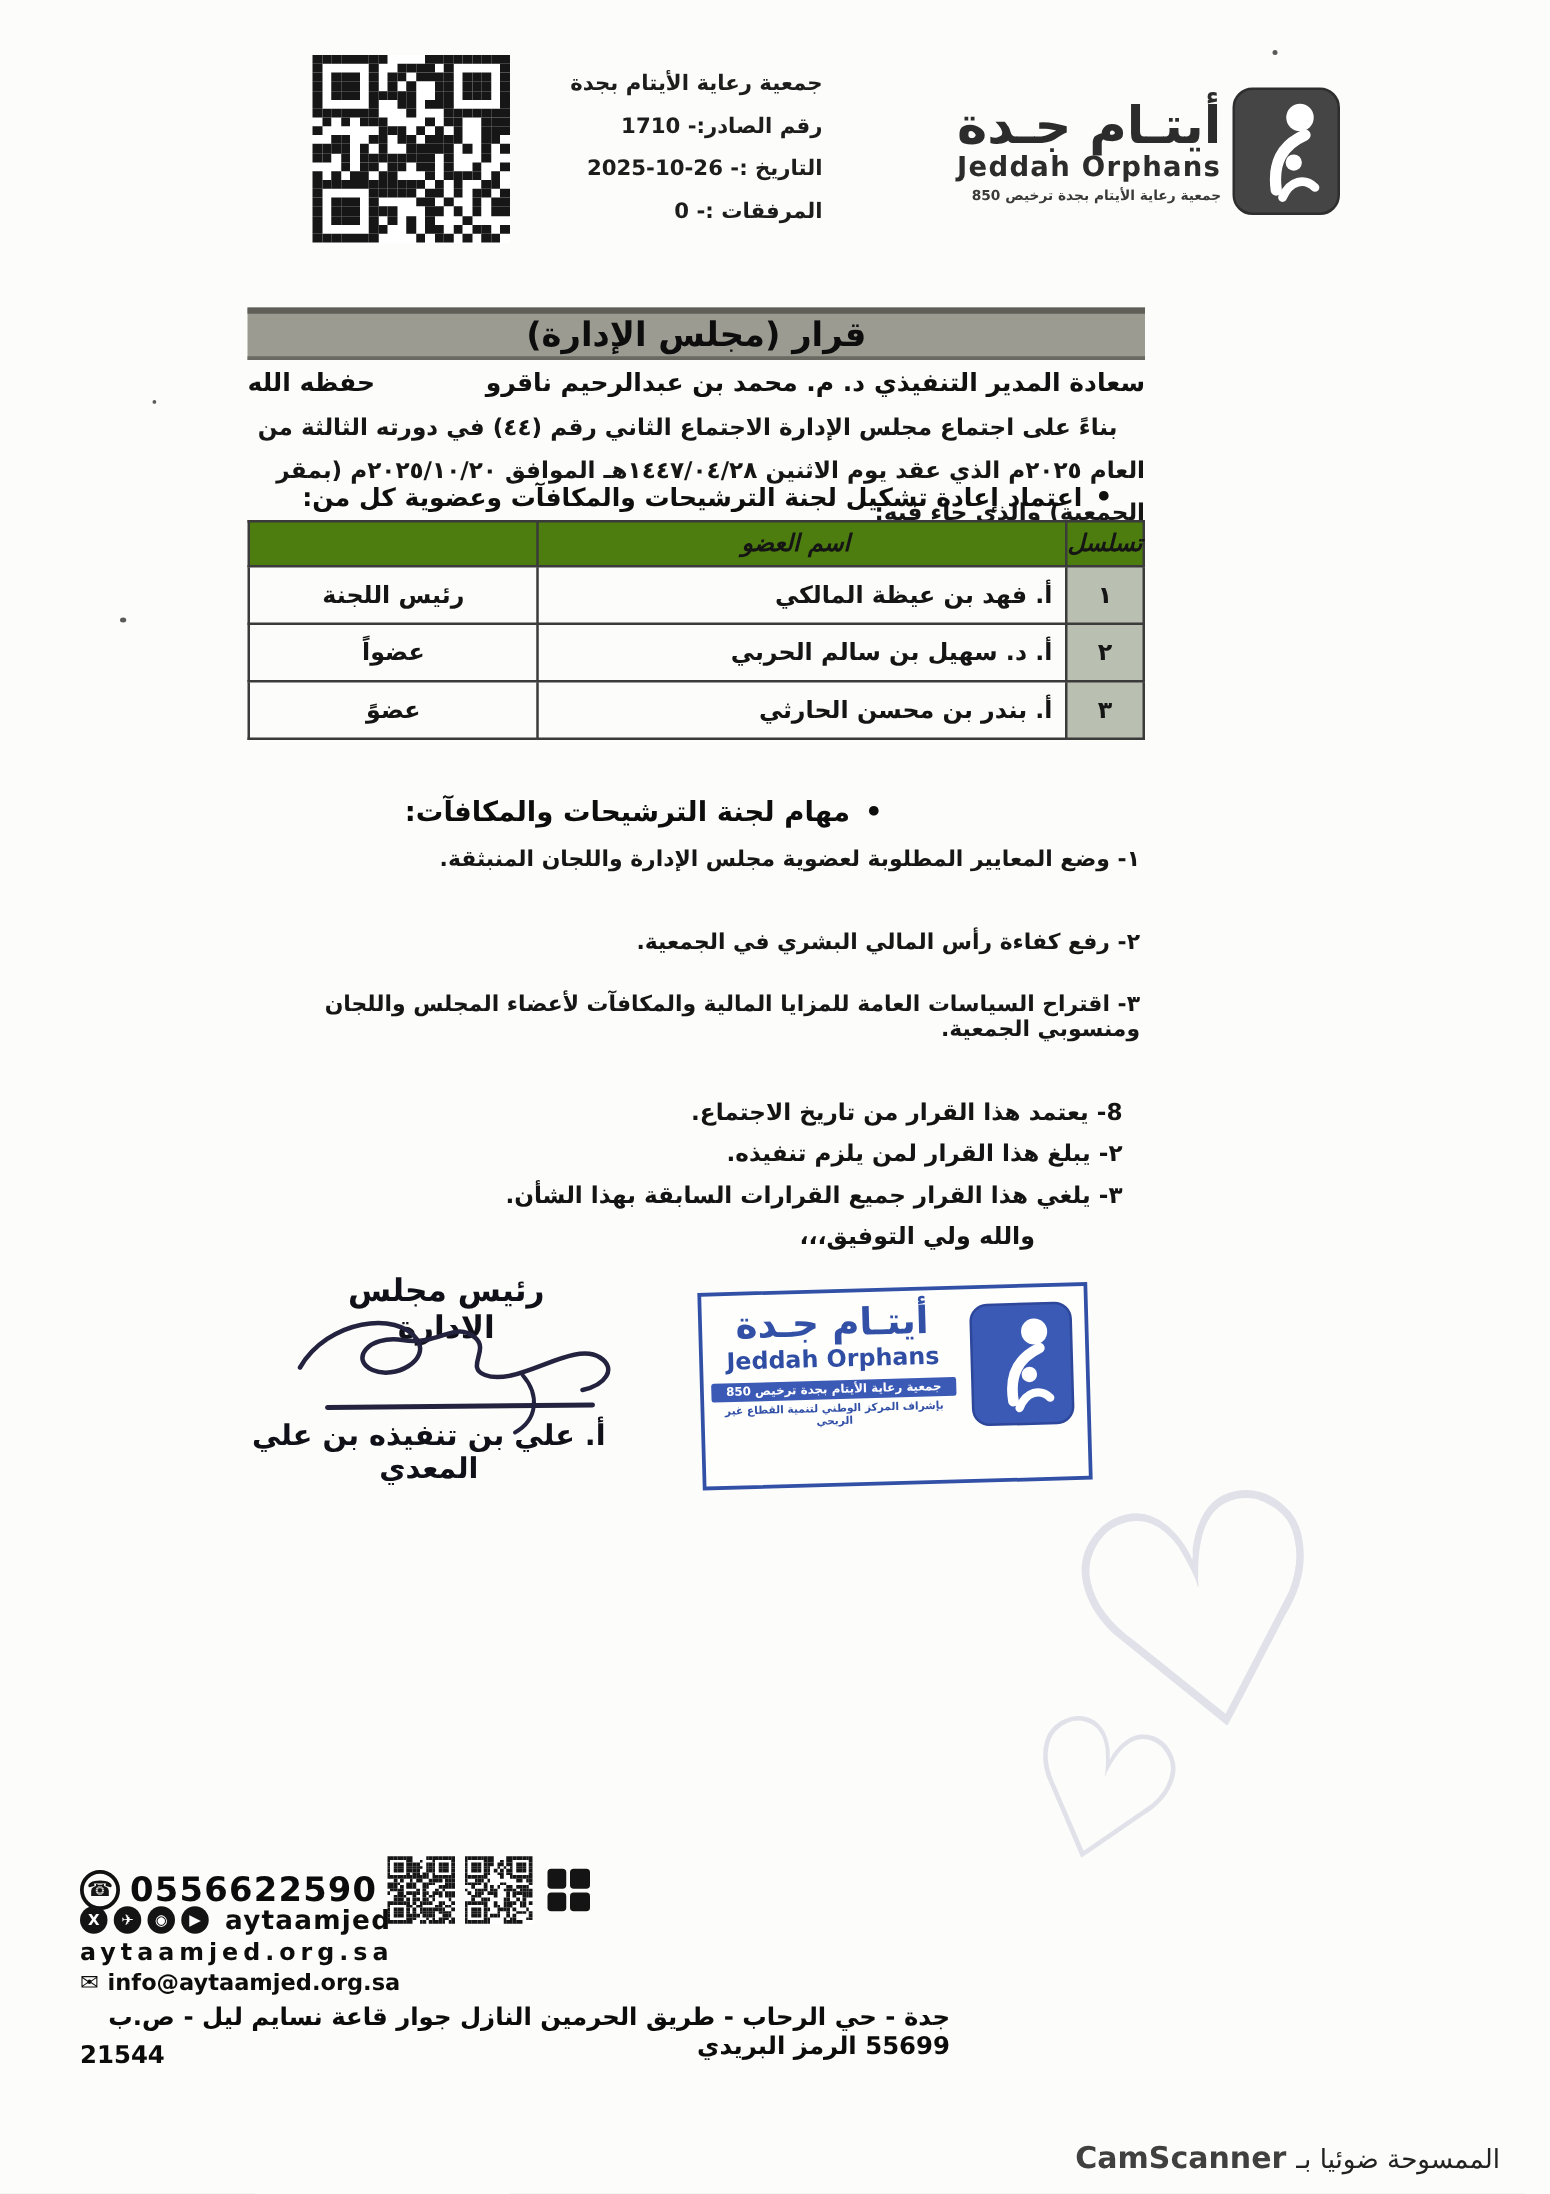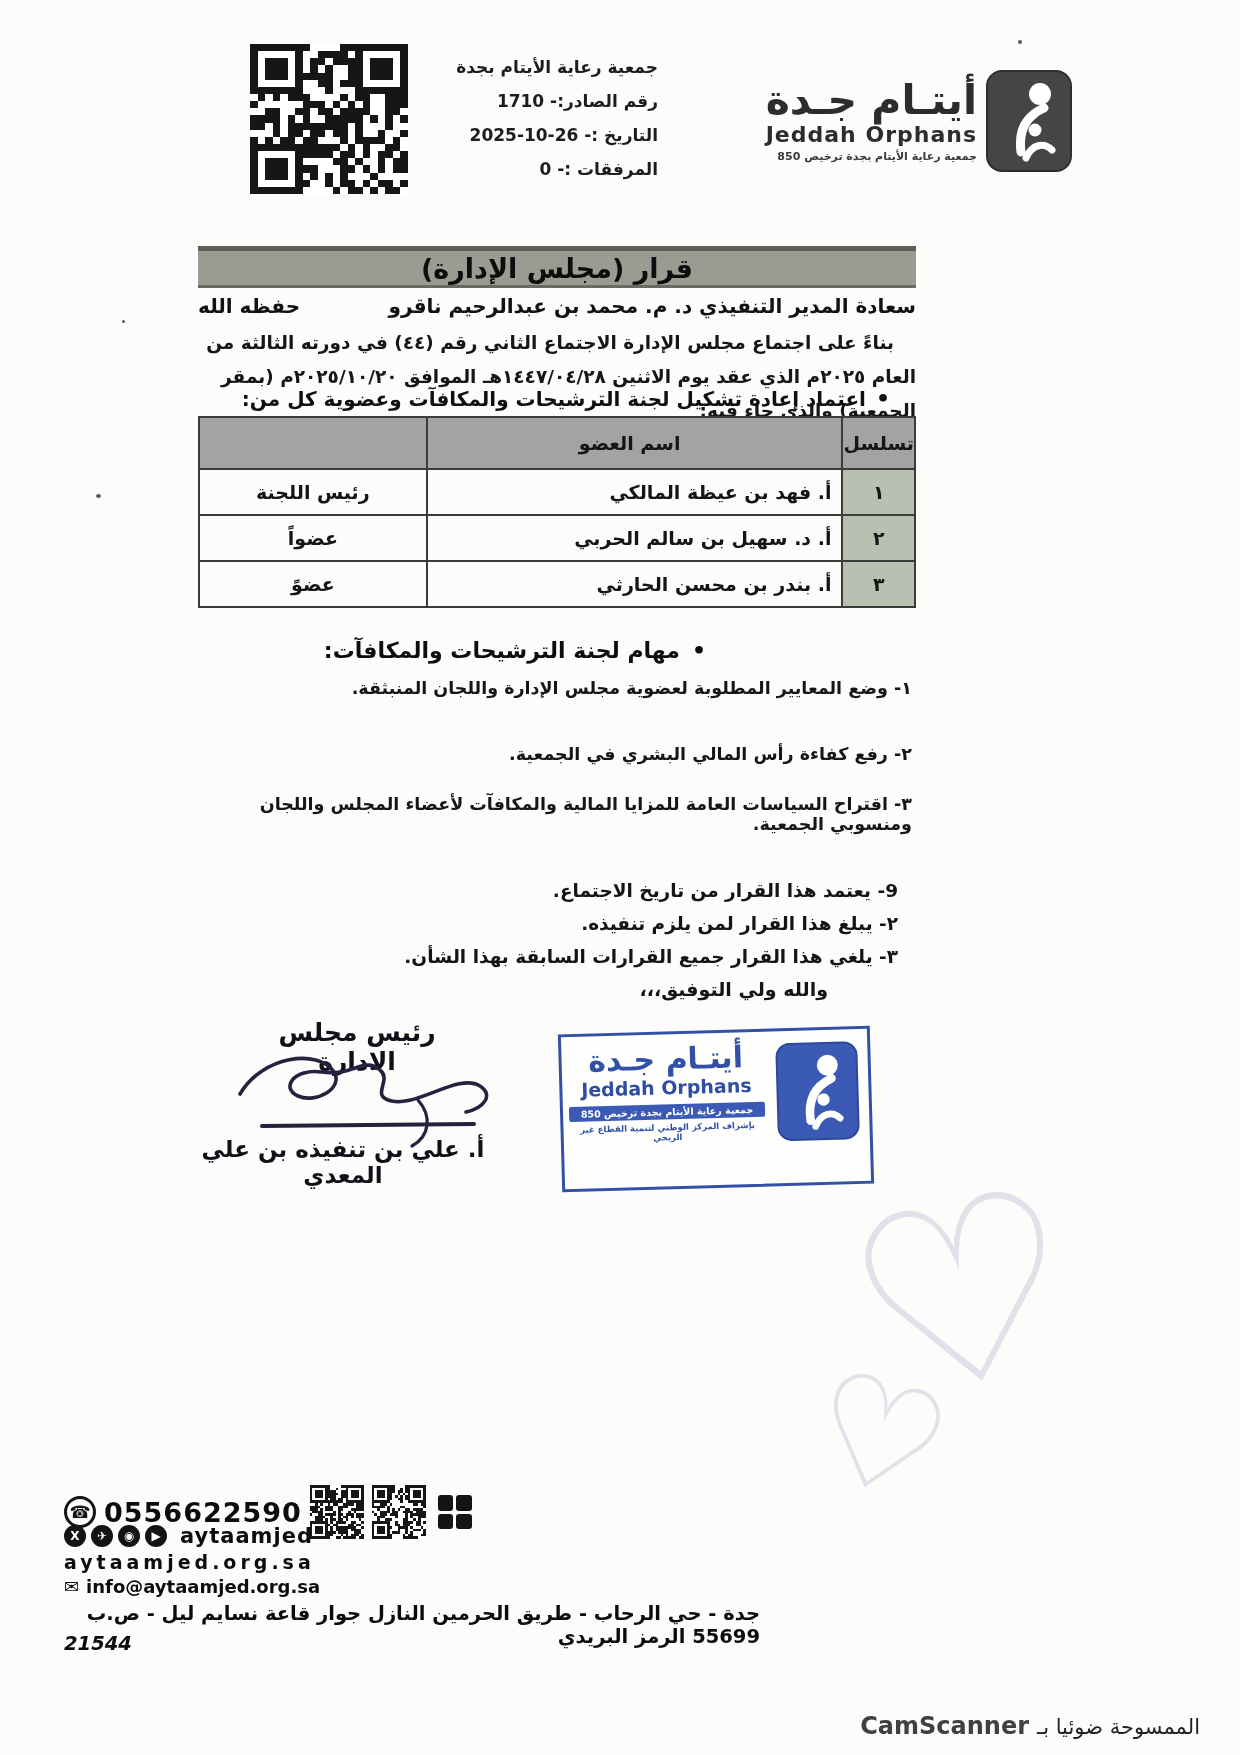--- a/index.html
+++ b/index.html
@@ -55,21 +55,21 @@
   .bullet-line {
     position:absolute; left:198px; top:386px; width:718px;
     direction:rtl; text-align:right; padding-right:26px;
     font-size:20px; font-weight:bold; color:#0f0f0f;
   }
   .bullet-line .dot { font-size:22px; margin-left:10px; }
 
   
   .members { position:absolute; left:198px; top:416px; width:718px; border-collapse:collapse; direction:rtl; }
   .members th, .members td { border:2px solid #3b3b3b; font-size:19px; }
-  .members th { background:#a3a3a3; height:52px; font-weight:bold; text-align:center; }
+  .members th { background:#4d7c0f; height:36px; font-weight:bold; text-align:center;font-style:italic; }
   .members td { height:46px; font-weight:bold; }
   .col-serial { width:62px; text-align:center; }
   td.col-serial { background:#b9c0b1; }
   .col-name { width:424px; text-align:right; padding-right:10px; }
   .col-role { width:232px; text-align:center; }
 
   
   .tasks-heading {
     position:absolute; left:198px; top:638px; width:718px;
     direction:rtl; text-align:right; padding-right:210px;
@@ -135,21 +135,21 @@
   .handle { margin-left:8px; font-size:21px; font-weight:bold; color:#0d0d0d; letter-spacing:1px; }
 
   .website-row { position:absolute; left:64px; top:1551px; font-size:19px; font-weight:bold;
     letter-spacing:4px; color:#0d0d0d; }
   .email-row { position:absolute; left:64px; top:1576px; display:flex; align-items:center; gap:7px;
     font-size:18px; font-weight:bold; color:#0d0d0d; }
   .email-icon { font-size:18px; }
 
   .address1 { position:absolute; left:64px; top:1602px; width:696px; direction:rtl; text-align:right;
     font-size:19.5px; font-weight:bold; color:#0c0c0c; }
-  .address2 { position:absolute; left:64px; top:1632px; font-size:19.5px; font-weight:bold; color:#0c0c0c;font-style:italic; }
+  .address2 { position:absolute; left:64px; top:1632px; font-size:19.5px; font-weight:bold; color:#0c0c0c; }
 
   
   .heart { position:absolute; color:#e1e1ea; font-weight:normal; }
   .heart-1 { left:852px; top:1150px; font-size:250px; transform:rotate(-12deg); }
   .heart-2 { left:812px; top:1350px; font-size:150px; transform:rotate(16deg); }
 
   .scan-note { position:absolute; left:840px; top:1712px; width:360px; direction:rtl;
     display:flex; gap:8px; justify-content:flex-start; align-items:baseline; }
   .scan-note .ar { font-size:21px; color:#222; }
   .scan-note .en { font-size:24px; font-weight:bold; color:#404040; direction:ltr; }
@@ -666,21 +666,21 @@
   </tbody>
     </table>
 
   <div class="tasks-heading">
     <span class="dot">•</span><span>مهام لجنة الترشيحات والمكافآت:</span>
   </div>
   <div class="task-item" style="top:678px">١- وضع المعايير المطلوبة لعضوية مجلس الإدارة واللجان المنبثقة.</div>
   <div class="task-item" style="top:744px">٢- رفع كفاءة رأس المالي البشري في الجمعية.</div>
   <div class="task-item" style="top:794px">٣- اقتراح السياسات العامة للمزايا المالية والمكافآت لأعضاء المجلس واللجان ومنسوبي الجمعية.</div>
 
-  <div class="decision-item" style="top:880px">9- يعتمد هذا القرار من تاريخ الاجتماع.</div>
+  <div class="decision-item" style="top:880px">8- يعتمد هذا القرار من تاريخ الاجتماع.</div>
   <div class="decision-item" style="top:913px">٢- يبلغ هذا القرار لمن يلزم تنفيذه.</div>
   <div class="decision-item" style="top:946px">٣- يلغي هذا القرار جميع القرارات السابقة بهذا الشأن.</div>
 
   <div class="closing">والله ولي التوفيق،،،</div>
 
   <div class="sig-title">رئيس مجلس الادارة</div>
   <svg class="sig-svg" width="290" height="110" viewBox="0 0 290 110">
     <path d="M18 52 C40 14 96 6 112 30 C122 46 94 62 76 54 C58 46 72 26 100 30 C130 35 142 14 158 28 C170 38 150 52 166 58 C192 68 236 30 258 44 C272 53 262 66 244 70" stroke="#23233f" stroke-width="3.6" fill="none" stroke-linecap="round"></path>
     <path d="M40 84 L252 82" stroke="#23233f" stroke-width="4" fill="none" stroke-linecap="round"></path>
     <path d="M196 58 C210 74 208 94 190 104" stroke="#23233f" stroke-width="3.2" fill="none" stroke-linecap="round"></path>

